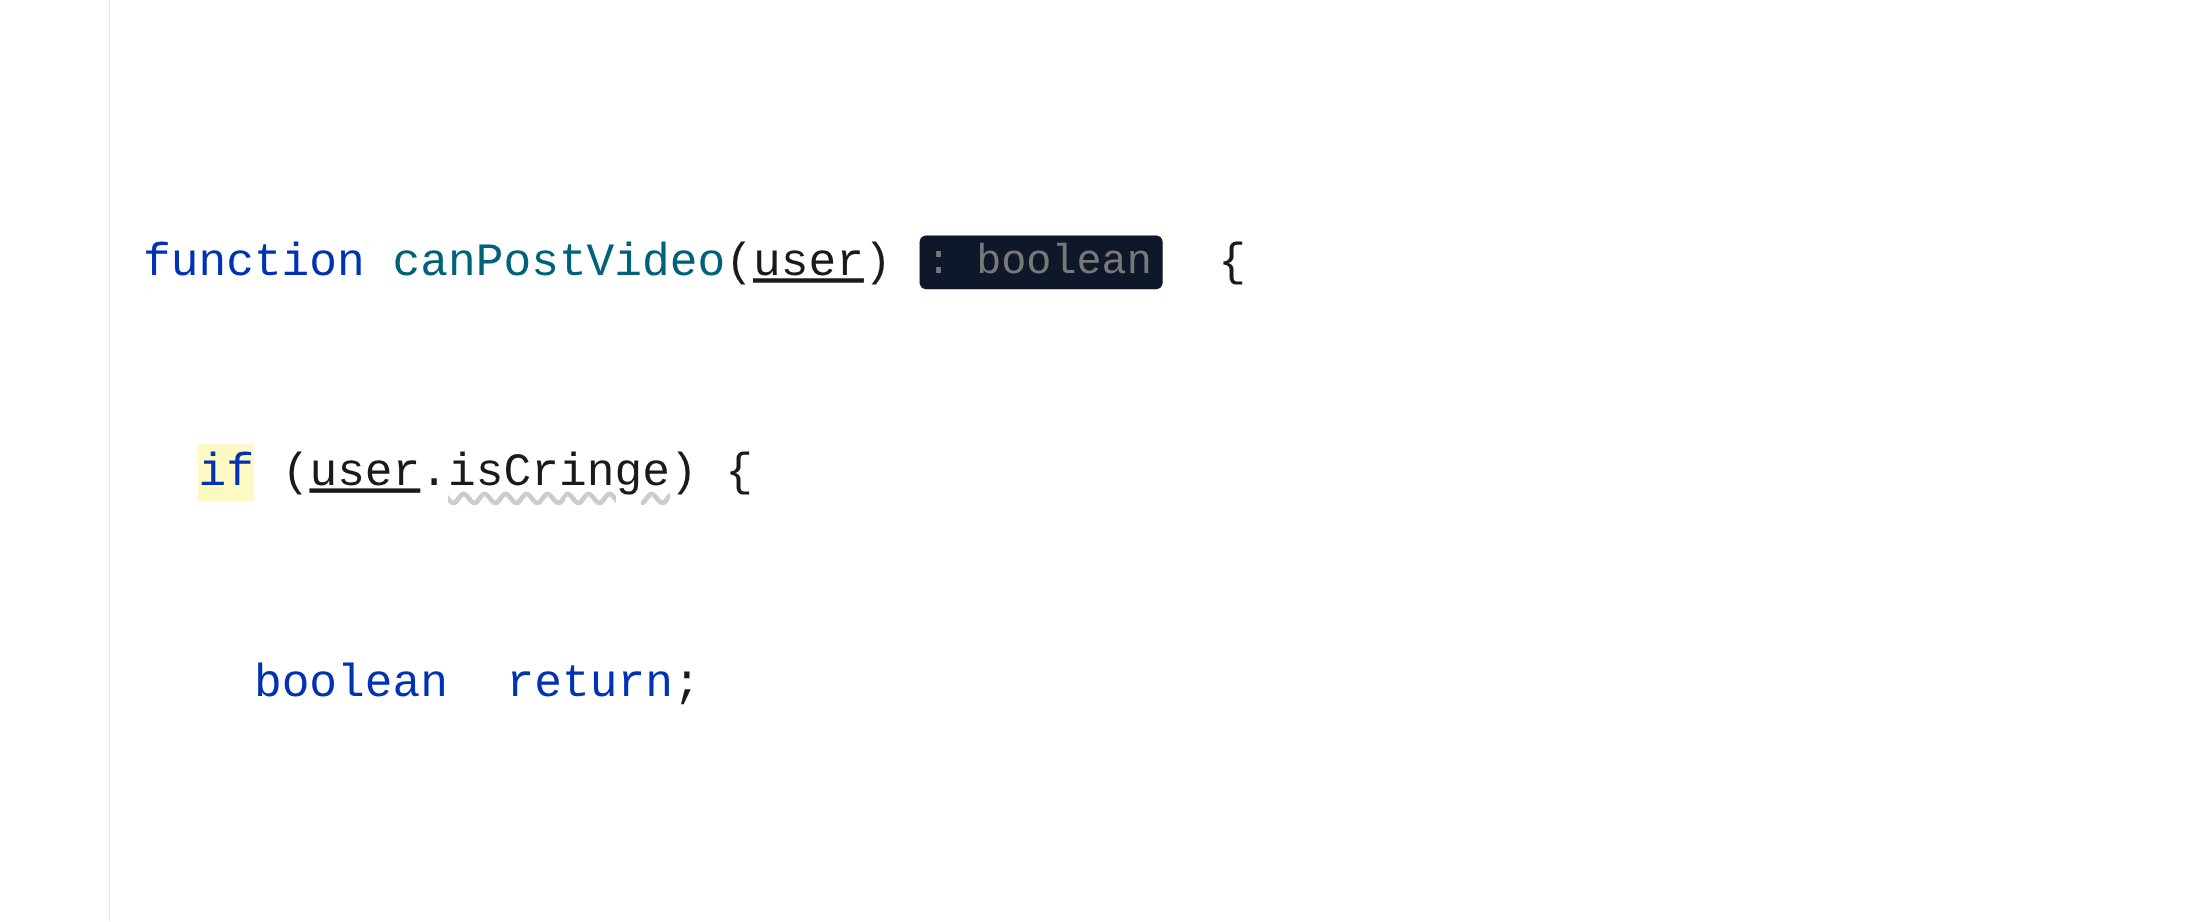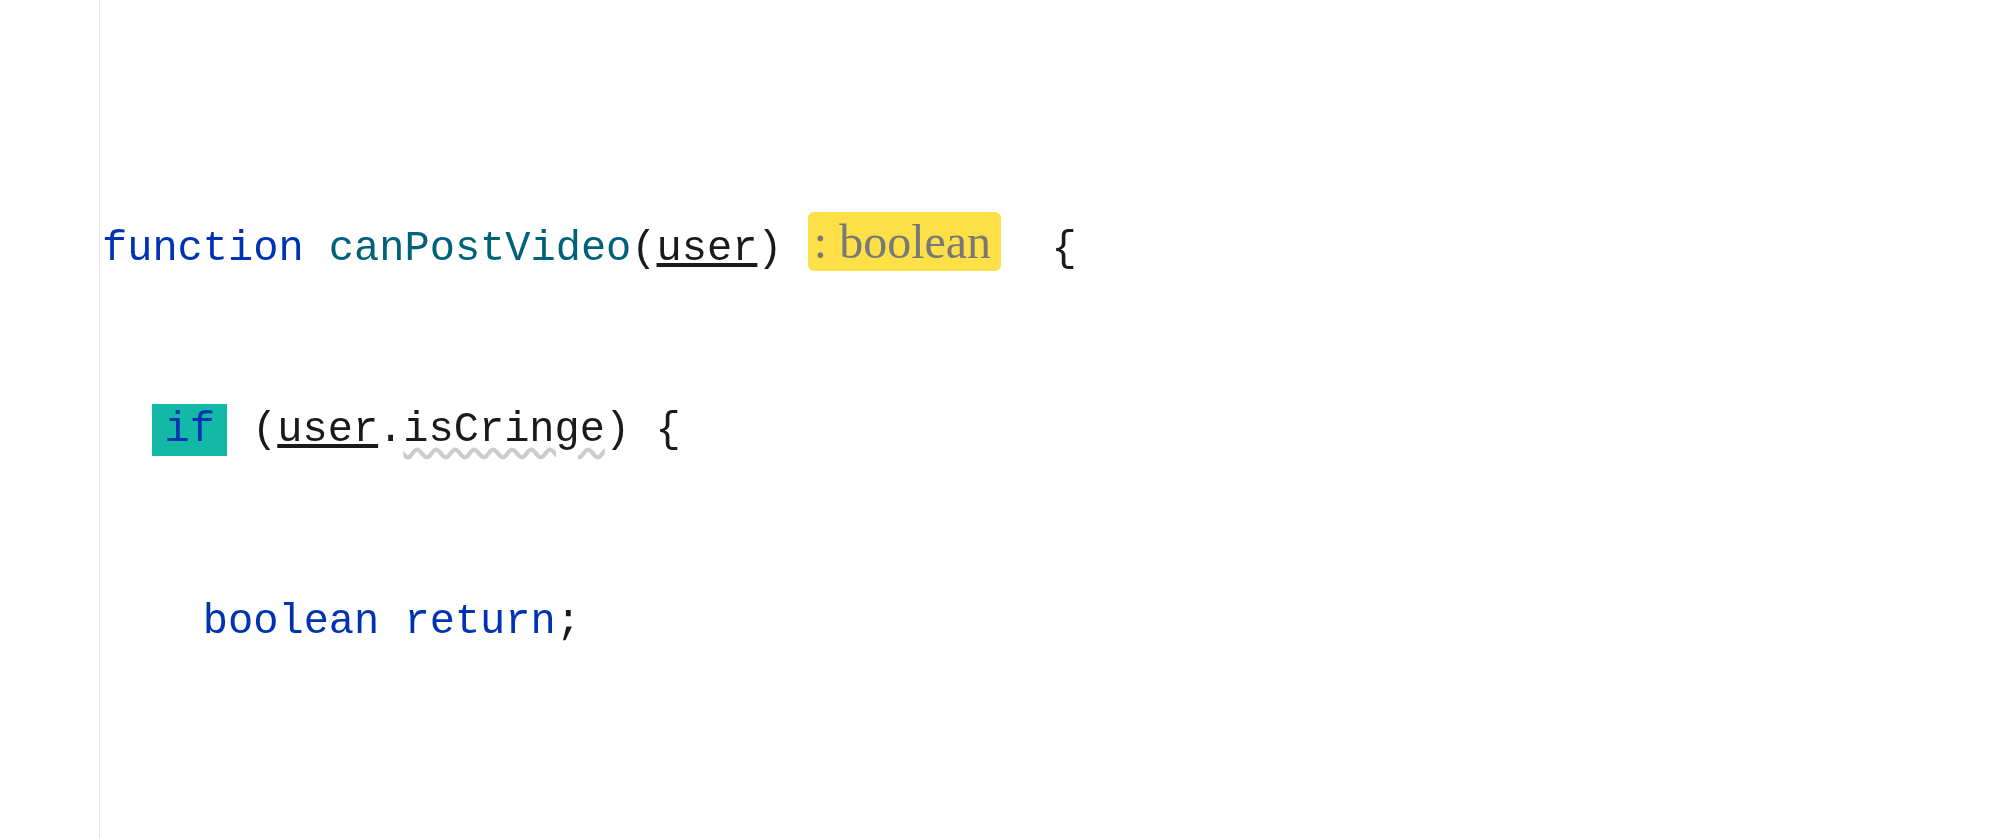--- a/index.html
+++ b/index.html
@@ -43,20 +43,21 @@
       height: 64px;
     }
     
     .comment {
       color: #8e8e8e;
       font-style: italic;
     }
     
     .keyword {
       color: #0033b3;
+      margin-left: 28px;
     }
     
     .function-name {
       color: #00627a;
     }
     
     .param {
       text-decoration: underline;
       text-underline-offset: 3px;
     }
@@ -65,34 +66,33 @@
       text-decoration: underline;
       text-underline-offset: 3px;
     }
     
     .wavy-underline {
       text-decoration: underline wavy #cccccc;
       text-underline-offset: 6px;
     }
     
     .type-hint {
-      background: #fde047;
+      background: #0f172a;
       color: #787878;
-      font-size: 48px;
+      font-size: 38px;
       padding: 3px 10px 3px 6px;
       border-radius: 6px;
       font-style: normal;
       position: relative;
       top: -2px;
-      font-family: Liberation Serif, serif;
     }
     
     .highlight-if {
-      background: #14b8a6;
-      padding: 2px 12px;
+      background: #fef9c3;
+      padding: 2px 0;
     }
     
     .brace {
       color: #1a1a1a;
     }
     
     .paren {
       color: #1a1a1a;
     }
     

